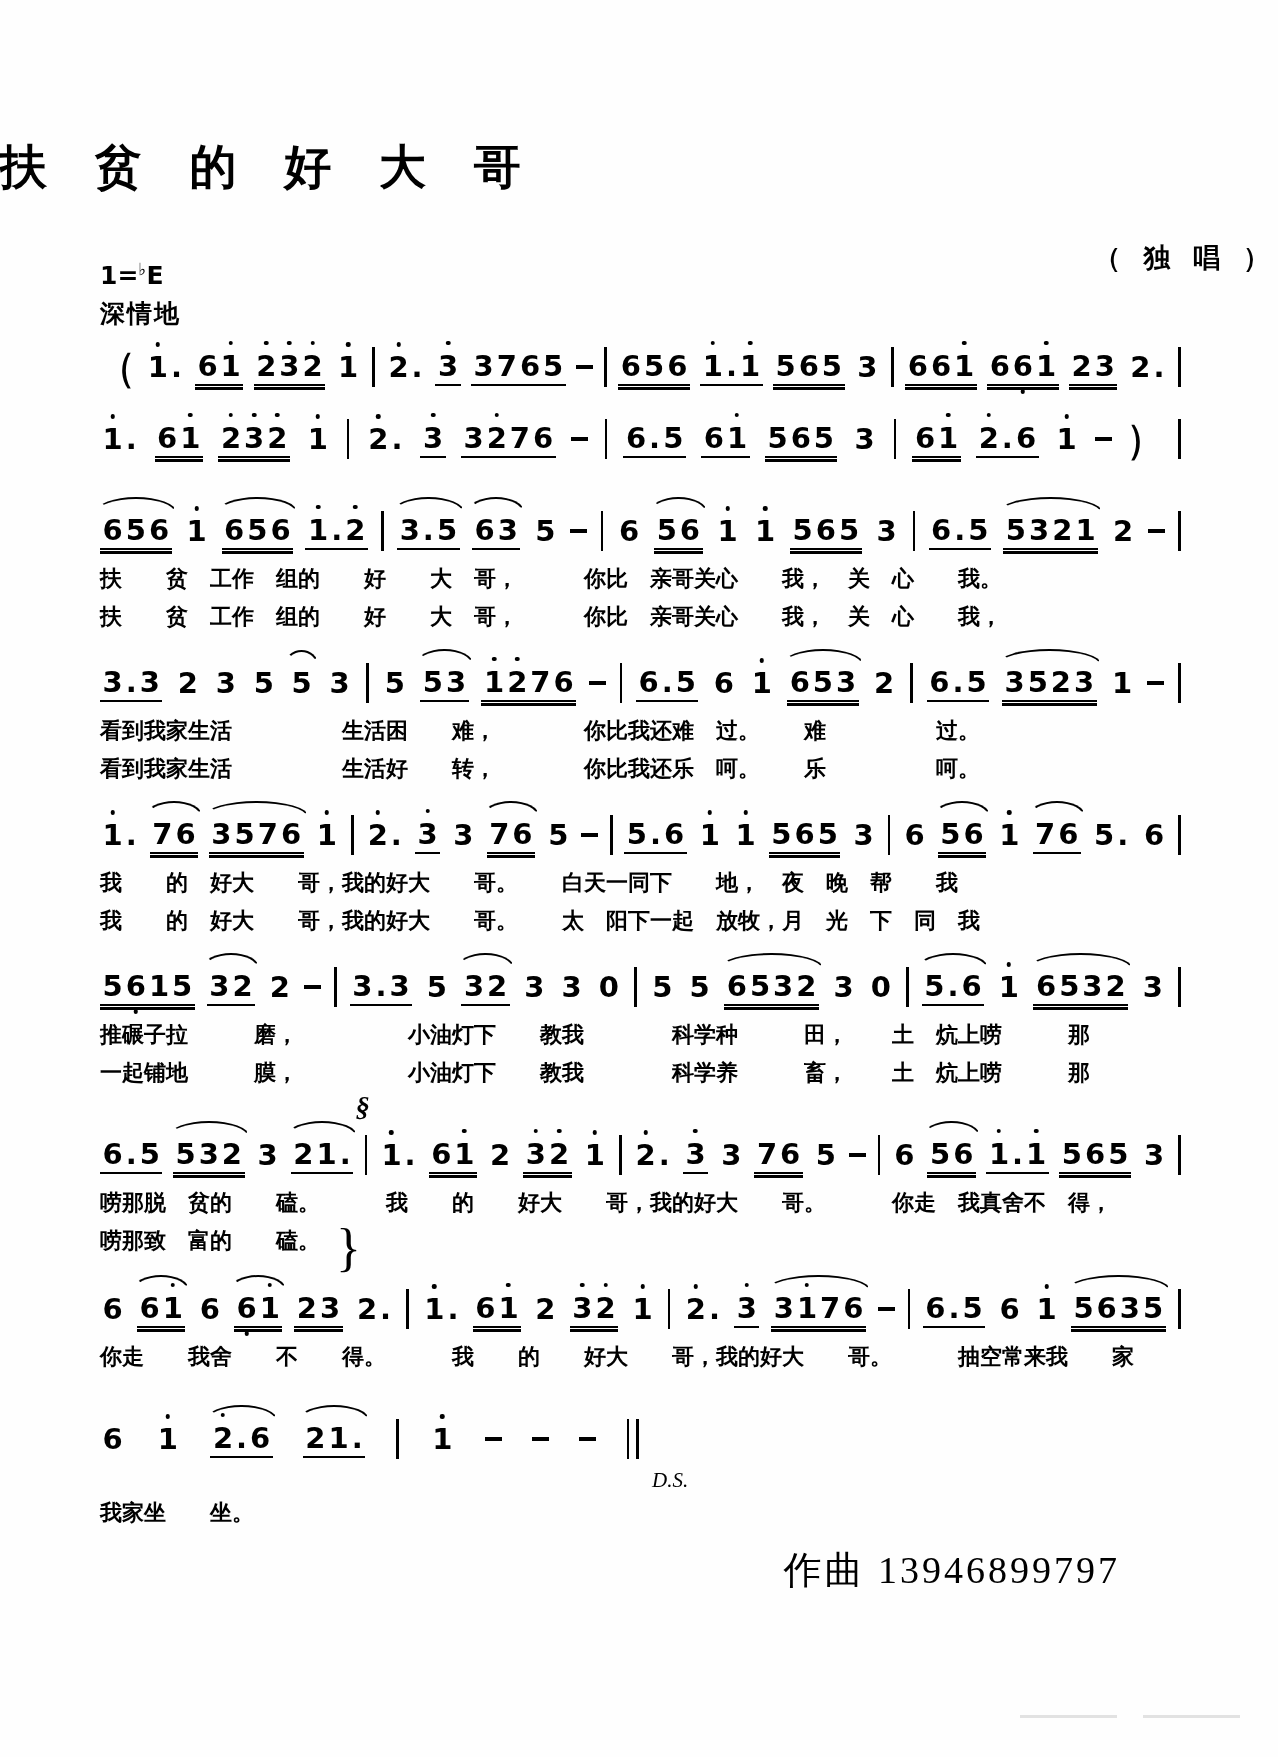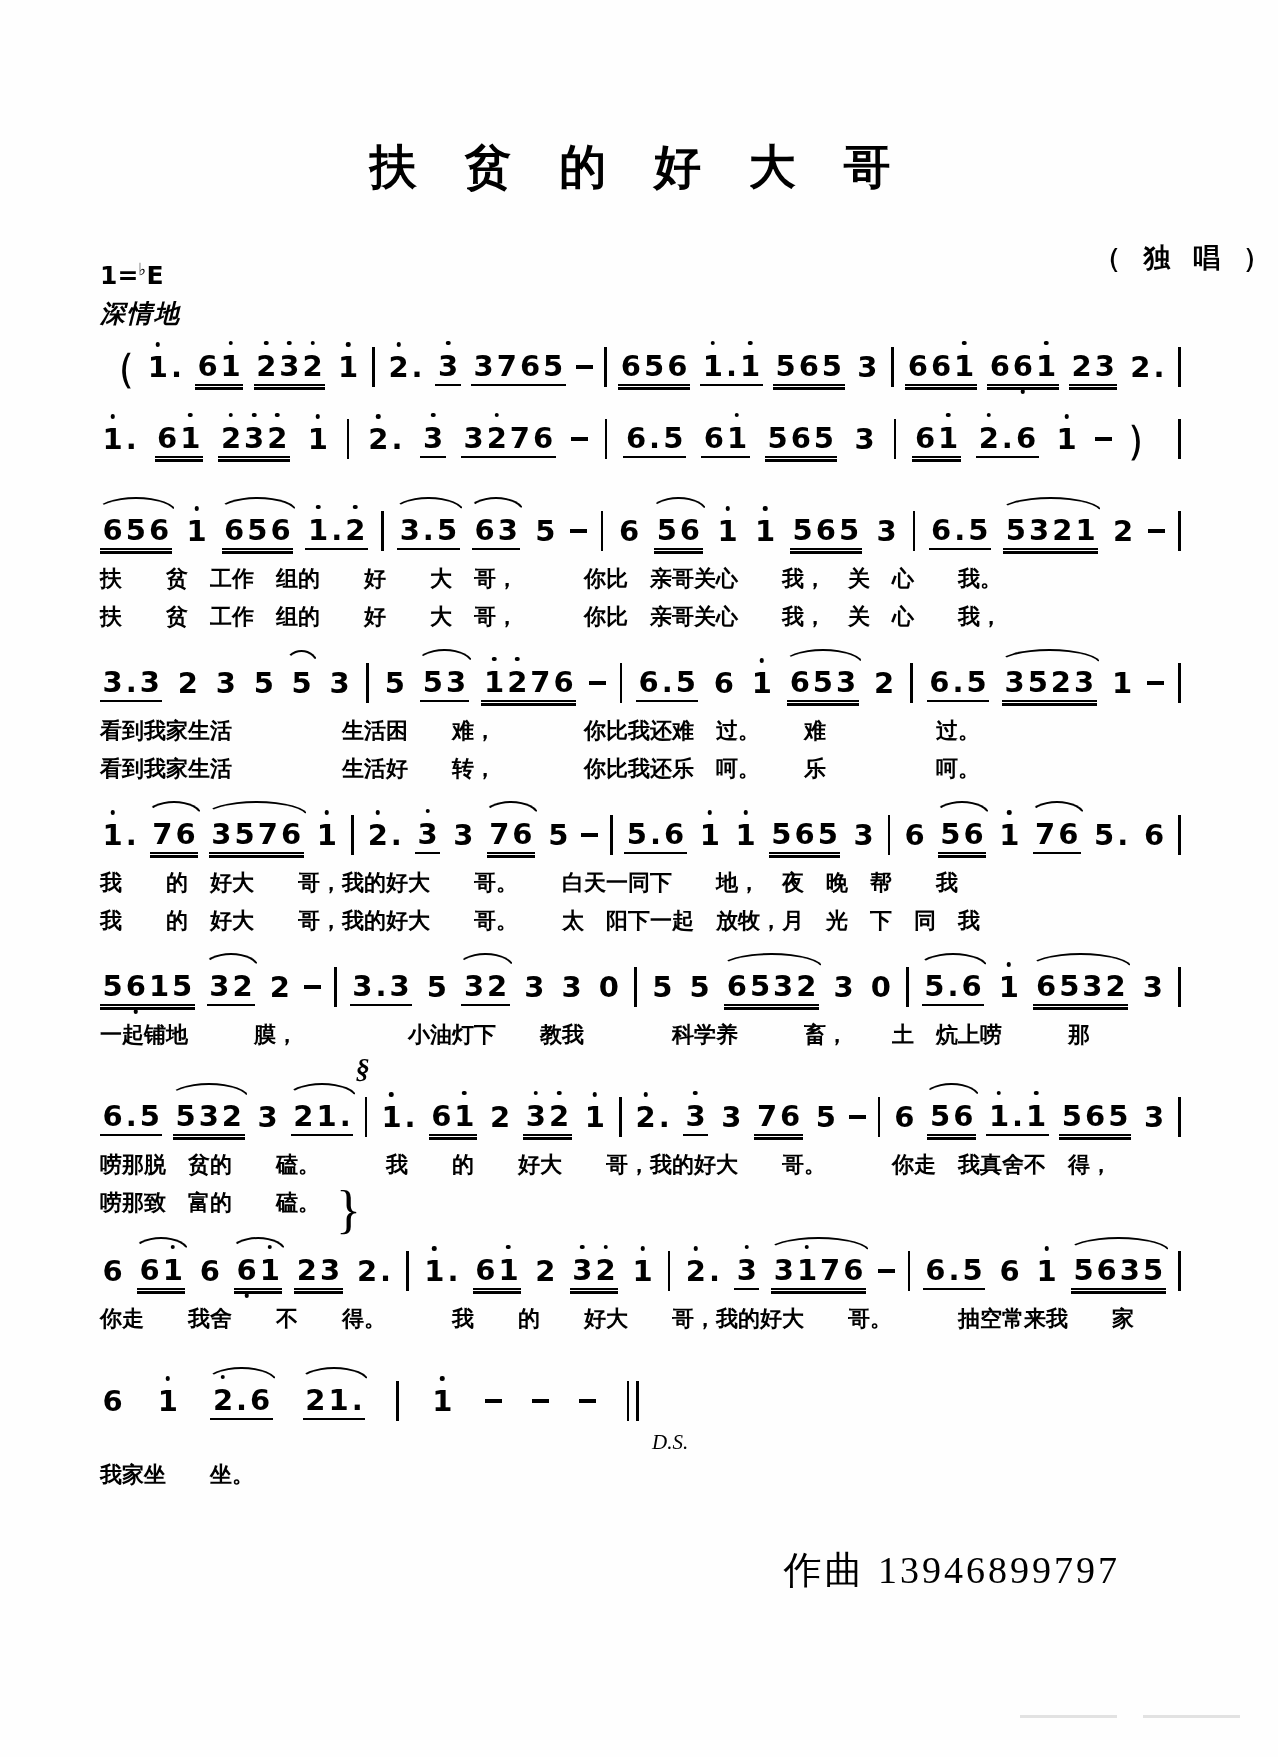--- a/index.html
+++ b/index.html
@@ -8,41 +8,41 @@
     position: relative;
     width: 1278px; height: 1757px;
     background: #fefefe;
     font-family: "Liberation Sans", sans-serif;
     color: #000;
     overflow: hidden;
     margin: 0 auto;
   }
   .title {
     position: absolute; top: 136px; left: 0; width: 100%;
-    text-align: center; font-size: 47px; font-weight: bold;
+    text-align: left; font-size: 47px; font-weight: bold;
     letter-spacing: 18px; font-family: "Liberation Serif", serif;
   }
   .subtitle {
     position: absolute; top: 240px; left: 0; width: 100%;
     text-align: right; font-size: 27px; font-weight: bold;
     letter-spacing: 8px; font-family: "Liberation Serif", serif;
   }
   .credits {
     position: absolute; top: 240px; right: 246px;
     font-size: 27px; font-weight: bold; line-height: 47px;
     letter-spacing: 4px; font-family: "Liberation Serif", serif;
     text-align: right;
   }
   .keytempo {
     position: absolute; left: 100px; top: 250px;
     font-size: 25px; font-weight: bold; line-height: 38px;
   }
   .key-line { font-family: "DejaVu Sans", sans-serif; }
   .flat { vertical-align: super; font-size: 17px; font-weight: bold; }
-  .tempo { font-family: "Liberation Serif", serif; letter-spacing: 2px; font-style: italic; }
+  .tempo { font-family: "Liberation Serif", serif; letter-spacing: 2px; }
 
   .systems { position: absolute; left: 100px; top: 338px; width: 1082px; }
   .system { position: relative; }
   .system:nth-child(2) { margin-top: 14px; }
   .system:nth-child(3) { margin-top: 34px; }
   .system:nth-child(4) { margin-top: 18px; }
   .system:nth-child(5) { margin-top: 18px; }
   .system:nth-child(6) { margin-top: 18px; }
   .system:nth-child(7) { margin-top: 34px; }
   .system:nth-child(8) { margin-top: 20px; }
@@ -274,20 +274,21 @@
           <span class="note u2 arc"><span class="ch">6</span><span class="ch">5</span><span class="ch">3</span><span class="ch">2</span></span>
           <span class="note"><span class="ch">3</span></span>
           <span class="note"><span class="ch">0</span></span>
           <span class="bar"></span>
           <span class="note u1 arc"><span class="ch">5</span><span class="ch">.</span><span class="ch">6</span></span>
           <span class="note"><span class="ch hd">1</span></span>
           <span class="note u2 arc"><span class="ch">6</span><span class="ch">5</span><span class="ch">3</span><span class="ch">2</span></span>
           <span class="note"><span class="ch">3</span></span>
           <span class="bar"></span>
         </div>
+        <div class="lyr">推碾子拉　　　磨，　　　　　小油灯下　　教我　　　　科学种　　　田，　　土　炕上唠　　　那</div>
         <div class="lyr">一起铺地　　　膜，　　　　　小油灯下　　教我　　　　科学养　　　畜，　　土　炕上唠　　　那</div>
       </div>
       <div class="system">
         <div class="mline">
           <span class="note u1"><span class="ch">6</span><span class="ch">.</span><span class="ch">5</span></span>
           <span class="note u2 arc"><span class="ch">5</span><span class="ch">3</span><span class="ch">2</span></span>
           <span class="note"><span class="ch">3</span></span>
           <span class="note u1 arc"><span class="ch">2</span><span class="ch">1</span><span class="ch">.</span></span>
           <span class="segwrap">
             <span class="segno">§</span>

